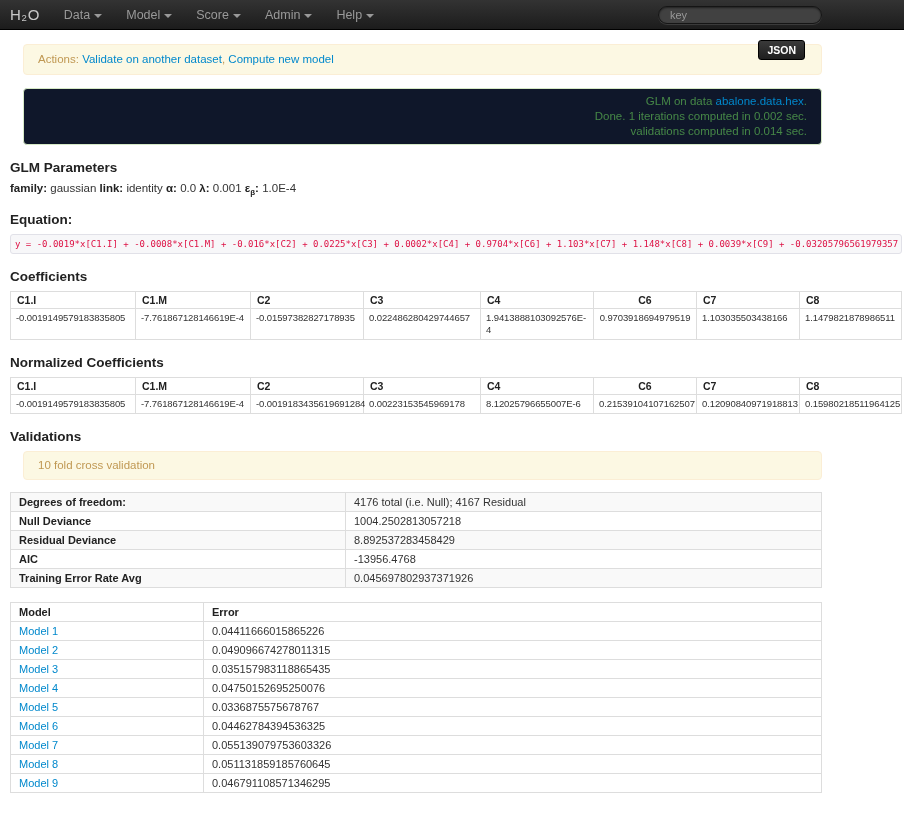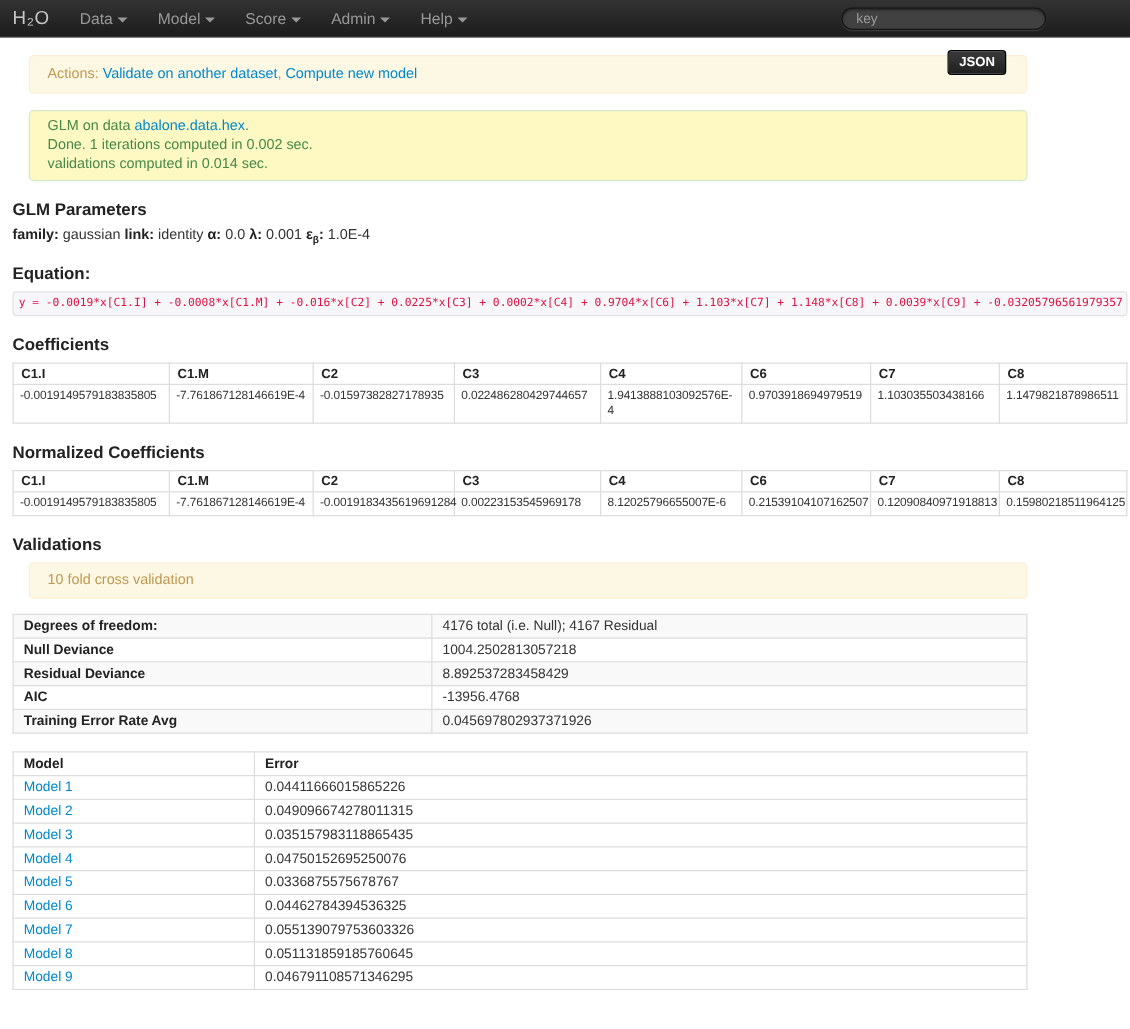--- a/index.html
+++ b/index.html
@@ -18,21 +18,21 @@
   .brand { color:#c8c8c8; font-size:15px; padding:0 12px 0 10px; font-weight:400; letter-spacing:0.5px; }
   .nav-link {
     color:#999; font-size:12.5px; text-decoration:none; padding:0 12px;
     display:inline-flex; align-items:center; cursor:pointer;
   }
   .caret {
     display:inline-block; width:0; height:0; margin-left:4px; margin-top:2px;
     border-top:4px solid #999; border-left:4px solid transparent; border-right:4px solid transparent;
   }
   .nav-search {
-    position:absolute; right:67px; top:6px; width:164px; height:18px;
+    position:absolute; right:82px; top:6px; width:164px; height:18px;
     background:#414141; border:1px solid #151515; border-radius:10px;
     color:#ddd; font-size:11px; padding:0 11px; outline:none;
     box-shadow:inset 0 1px 2px rgba(0,0,0,.5), 0 1px 0 rgba(255,255,255,.12);
     font-family:"Liberation Sans", sans-serif;
   }
   .nav-search::placeholder { color:#999; }
 
   
   .content { margin-left:10px; width:812px; }
 
@@ -45,22 +45,22 @@
     margin-top:14px; background:#fcf8e3; border-color:#fbeed5; color:#c09853;
     position:relative; padding-top:7px; padding-bottom:7px;
   }
   .alert-actions a { color:#0088cc; text-decoration:none; cursor:pointer; }
   .json-btn {
     position:absolute; top:-5px; right:16px; background:linear-gradient(#3a3a3a,#1f1f1f);
     color:#fff; font-size:10.5px; font-weight:bold; padding:3px 8px; border:1px solid #000;
     border-radius:3px; cursor:pointer; font-family:"Liberation Sans", sans-serif;
   }
   .alert-status {
-    margin-top:13px; background:#fef9c3; border-color:#d6e9c6; color:#468847;
-    padding-top:5px; padding-bottom:5px;
+    margin-top:13px; background:#0f172a; border-color:#d6e9c6; color:#468847;
+    padding-top:5px; padding-bottom:5px;text-align:right;
   }
   .alert-status a { color:#0088cc; text-decoration:none; cursor:pointer; }
   .alert-note {
     margin-top:5px; background:#fcf8e3; border-color:#fbeed5; color:#c09853;
   }
 
   h4 { font-size:13.5px; color:#222; margin:15px 0 7px 0; font-weight:bold; }
   .params-line { font-size:11.5px; color:#333; margin:2px 0 4px 0; }
   .params-line b { color:#222; }
   .params-line sub { font-size:8px; }
@@ -77,21 +77,21 @@
 
   
   .coef { table-layout:fixed; width:892px; margin-bottom:6px; }
   .coef th { font-size:10.5px; padding:2px 6px; }
   .coef td { font-size:9.5px; padding:3px 5px; line-height:12px; letter-spacing:-0.1px; }
   .coef th:nth-child(1), .coef td:nth-child(1){ width:125px; }
   .coef th:nth-child(2), .coef td:nth-child(2){ width:115px; }
   .coef th:nth-child(3), .coef td:nth-child(3){ width:113px; }
   .coef th:nth-child(4), .coef td:nth-child(4){ width:117px; }
   .coef th:nth-child(5), .coef td:nth-child(5){ width:113px; }
-  .coef th:nth-child(6), .coef td:nth-child(6){ width:103px; }
+  .coef th:nth-child(6), .coef td:nth-child(6){ width:103px;text-align:center; }
   .coef th:nth-child(7), .coef td:nth-child(7){ width:103px; }
 
   
   .kv { table-layout:fixed; width:812px; margin-top:12px; }
   .kv th, .kv td { font-size:11px; padding:3px 8px; line-height:12px; }
   .kv td.lbl { font-weight:bold; color:#222; }
   .stats td:nth-child(1){ width:335px; }
   .stats tr:nth-child(odd) td { background:#f9f9f9; }
   .models { margin-top:14px; }
   .models th:nth-child(1), .models td:nth-child(1){ width:193px; }

